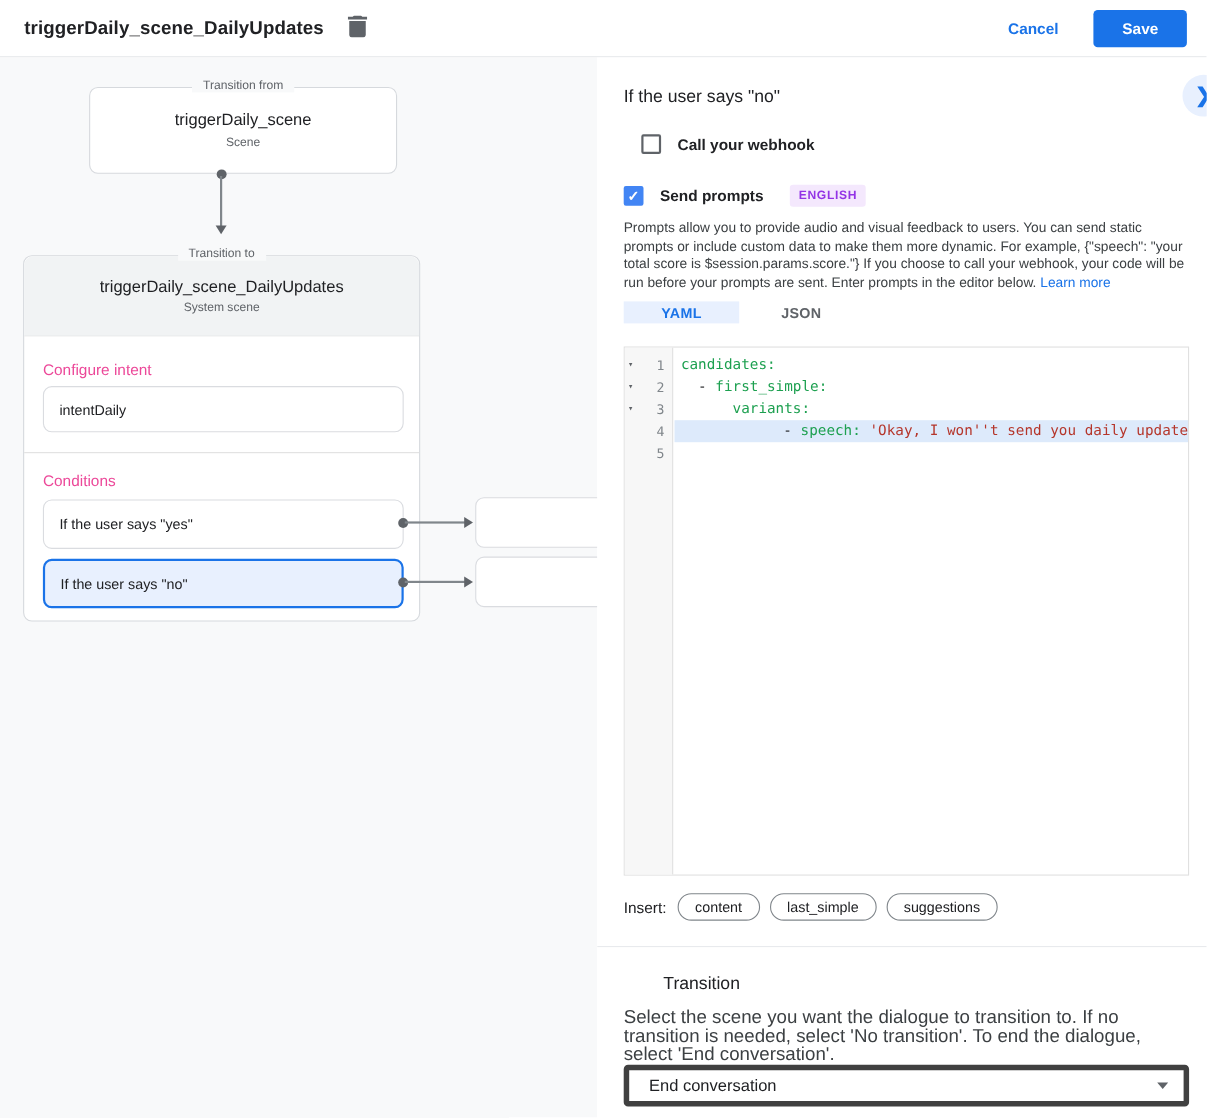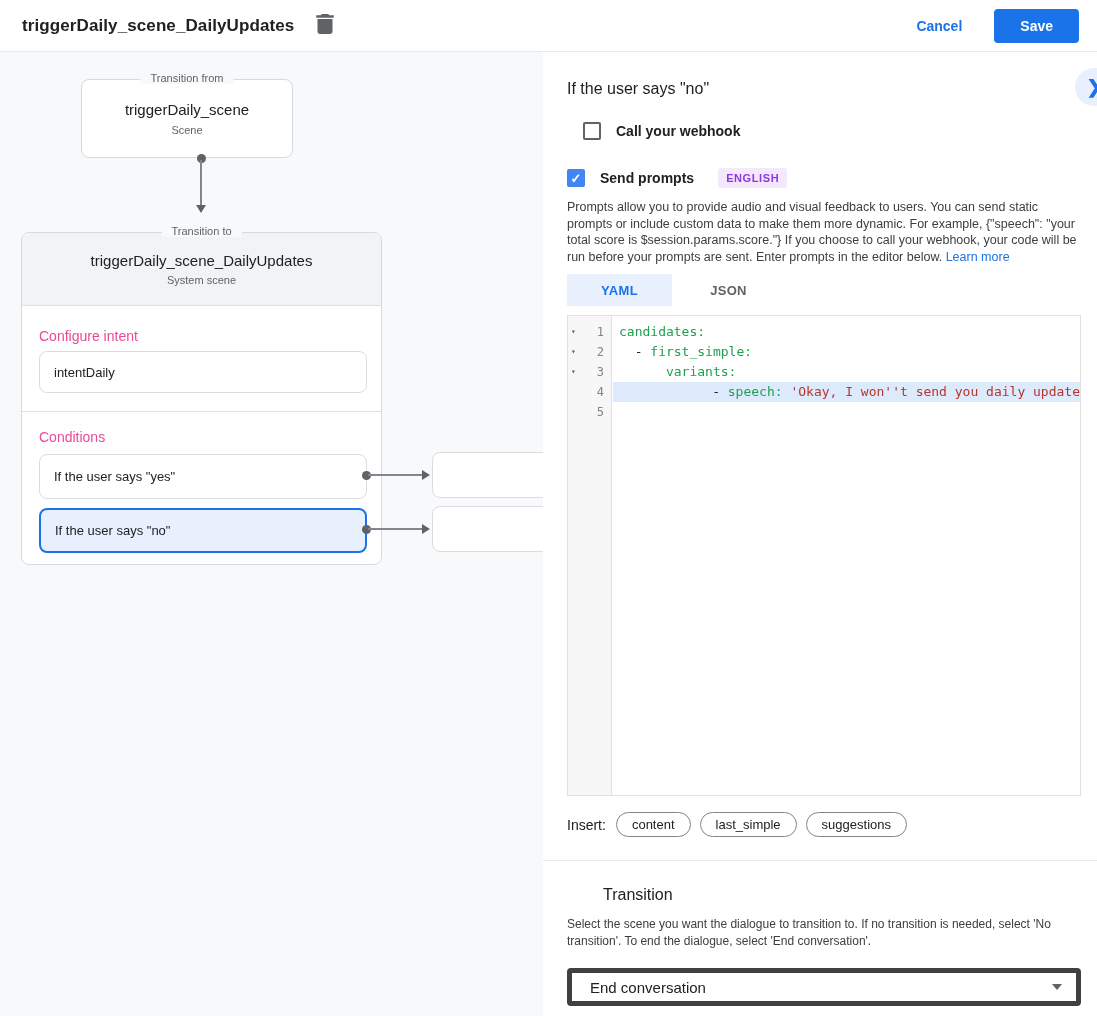--- a/index.html
+++ b/index.html
@@ -16,21 +16,21 @@
   .header-spacer { flex:1; }
   .cancel-btn { background:none; border:none; color:#1a73e8; font-size:14px; font-weight:700;
     font-family:inherit; padding:8px 12px; cursor:pointer; }
   .save-btn { margin-left:20px; background:#1a73e8; color:#fff; border:none; border-radius:4px;
     font-size:14px; font-weight:700; font-family:inherit; padding:9px 26px; cursor:pointer; }
 
   
   .canvas { position:absolute; left:0; top:52px; width:543px; height:964px; background:#f8f9fa; overflow:hidden; }
   .node-label { position:absolute; top:-8px; left:50%; transform:translateX(-50%); background:#f8f9fa;
     padding:0 10px; font-size:11px; color:#5f6368; white-space:nowrap; }
-  .from-box { position:absolute; left:81px; top:27px; width:212px; height:79px; background:#fff;
+  .from-box { position:absolute; left:81px; top:27px; width:280px; height:79px; background:#fff;
     border:1px solid #d6d9dd; border-radius:8px; display:flex; flex-direction:column;
     align-items:center; justify-content:center; gap:6px; }
   .node-title { font-size:15px; color:#202124; }
   .node-subtitle { font-size:11px; color:#5f6368; }
 
   .dot { position:absolute; width:9px; height:9px; border-radius:50%; background:#5f6368; }
   .vline { position:absolute; width:2px; background:#80868b; }
   .hline { position:absolute; height:2px; background:#80868b; }
   .arrow-down { position:absolute; width:0; height:0; border-left:5px solid transparent;
     border-right:5px solid transparent; border-top:8px solid #5f6368; }
@@ -66,21 +66,21 @@
   .checkbox.checked { background:#4285f4; border:2px solid #4285f4; color:#fff; font-size:13px;
     font-weight:700; display:flex; align-items:center; justify-content:center; line-height:1; }
   .check-label { margin-left:15px; font-size:14px; font-weight:700; }
   .lang-badge { margin-left:24px; background:#f4e8fd; color:#9334e6; font-size:11px; font-weight:700;
     letter-spacing:.6px; padding:4px 8px; border-radius:3px; }
   .prompt-desc { position:absolute; left:24px; top:147px; width:514px; font-size:12.5px;
     line-height:16.5px; color:#3c4043; }
   .link { color:#1a73e8; cursor:pointer; text-decoration:none; }
 
   .tabs { position:absolute; left:24px; top:222px; display:flex; }
-  .tab { height:32px; width:105px; display:flex; align-items:center; justify-content:center;
+  .tab { height:20px; width:105px; display:flex; align-items:center; justify-content:center;
     font-size:13px; font-weight:700; letter-spacing:.3px; cursor:pointer; border:none; background:none; font-family:inherit; }
   .tab.active { background:#e8f0fe; color:#1a73e8; }
   .tab.inactive { color:#5f6368; width:113px; }
 
   .editor { position:absolute; left:24px; top:263px; width:514px; height:481px;
     border:1px solid #e0e0e0; background:#fff; font-family:"DejaVu Sans Mono", monospace; }
   .gutter { position:absolute; left:0; top:0; bottom:0; width:44px; background:#f7f7f7;
     border-right:1px solid #e0e0e0; padding-top:6px; }
   .gutter-row { height:20px; position:relative; text-align:right; padding-right:7px;
     font-size:12px; line-height:20px; color:#80868b; }
@@ -92,21 +92,21 @@
   .tok-str { color:#b5362b; }
   .tok-plain { color:#202124; }
 
   .insert-row { position:absolute; left:24px; top:760px; display:flex; align-items:center; }
   .insert-label { font-size:14px; color:#202124; margin-right:10px; }
   .chip { border:1px solid #80868b; border-radius:14px; background:#fff; color:#202124;
     font-size:13px; font-family:inherit; padding:4px 15px; margin-right:9px; cursor:pointer; }
 
   .panel-divider { position:absolute; left:0; top:808px; width:554px; height:1px; background:#e8eaed; }
   .transition-title { position:absolute; left:24px; top:834px; font-size:16px;margin-left:36px; }
-  .transition-desc { position:absolute; left:24px; top:864px; width:516px; font-size:12px;
+  .transition-desc { position:absolute; left:24px; top:864px; width:516px; font-size:17px;
     line-height:17px; color:#3c4043; }
   .dropdown { position:absolute; left:24px; top:916px; width:514px; height:38px;
     border:5px solid #404040; border-radius:4px; background:#fff; display:flex; align-items:center;
     padding:0 14px 0 18px; font-size:15px; cursor:pointer; }
   .dropdown-caret { margin-left:auto; width:0; height:0; border-left:5px solid transparent;
     border-right:5px solid transparent; border-top:6px solid #5f6368; }
 </style>
 </head>
 <body>
 

